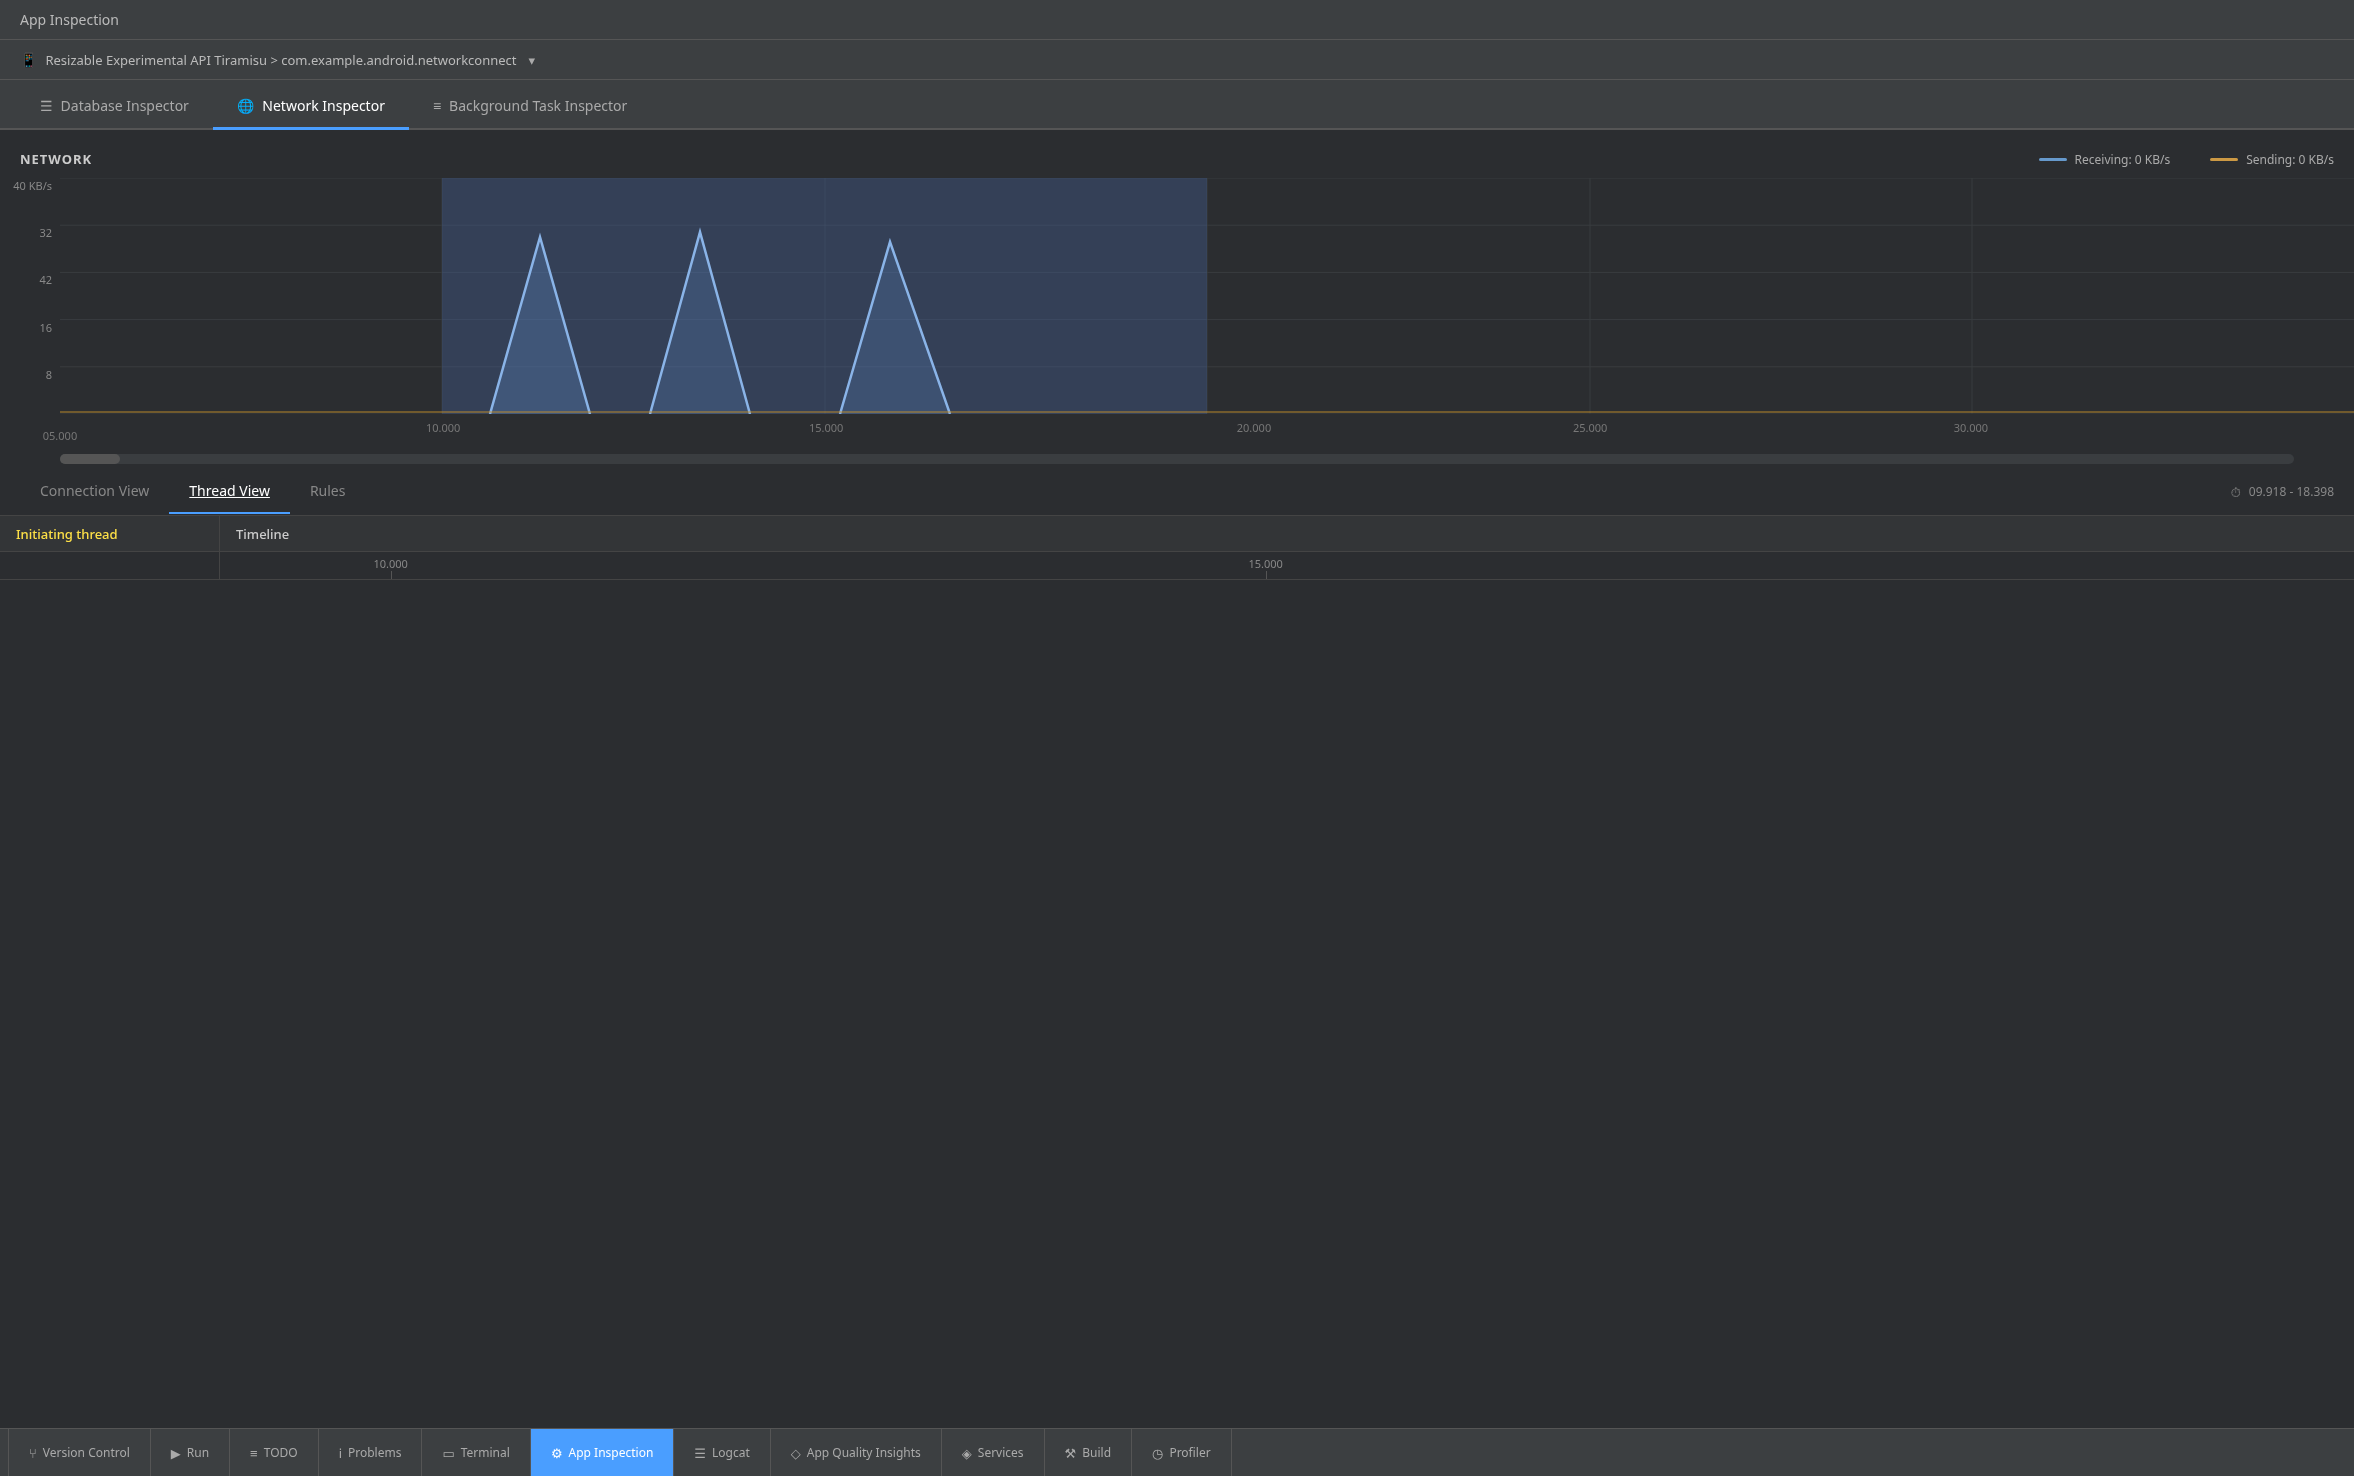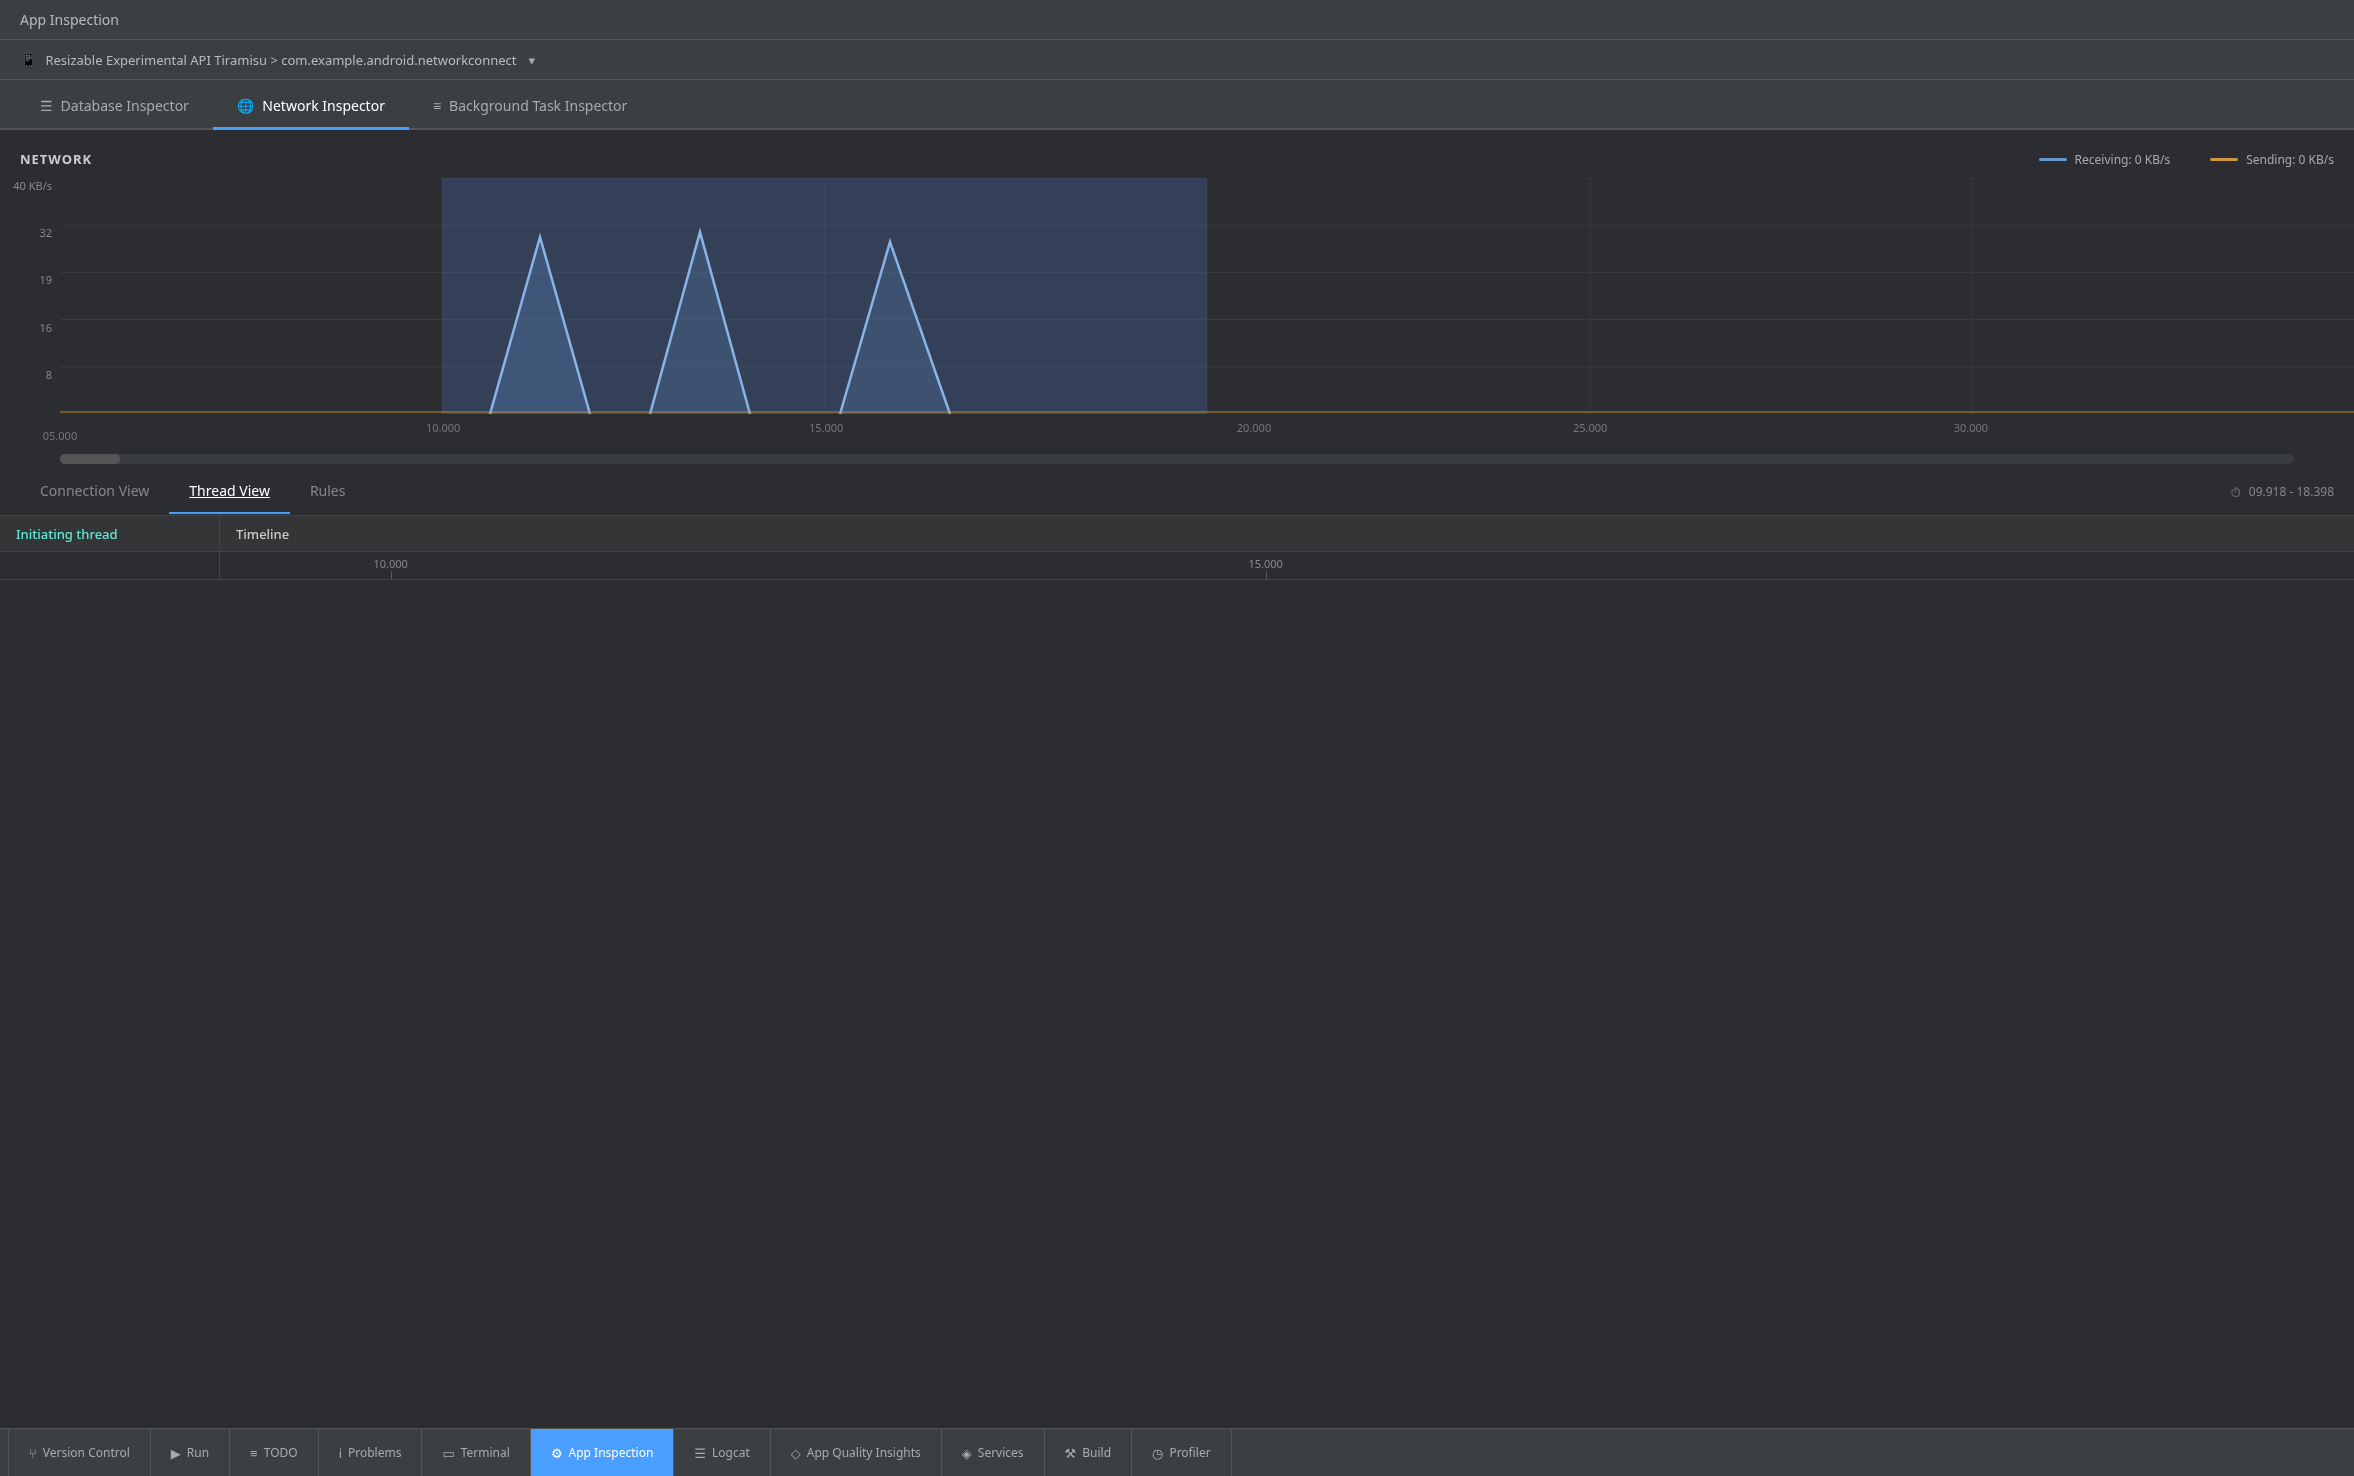--- a/index.html
+++ b/index.html
@@ -245,21 +245,21 @@
       background: #333537;
       border-bottom: 1px solid #444;
       height: 36px;
       align-items: center;
       flex-shrink: 0;
     }
     .thread-col-initiating {
       width: 220px;
       padding: 0 16px;
       font-size: 13px;
-      color: #5eead4;
+      color: #fde047;
       font-weight: 500;
       border-right: 1px solid #444;
       flex-shrink: 0;
       height: 100%;
       display: flex;
       align-items: center;
     }
     .thread-col-timeline {
       flex: 1;
       padding: 0 16px;
@@ -370,21 +370,21 @@
         <div class="legend-item">
           <div class="legend-line legend-sending"></div>
           <span>Sending: 0 KB/s</span>
         </div>
       </div>
     </div>
 
     <div class="y-axis">
       <span class="y-label">40 KB/s</span>
       <span class="y-label">32</span>
-      <span class="y-label">19</span>
+      <span class="y-label">42</span>
       <span class="y-label">16</span>
       <span class="y-label">8</span>
       <span class="y-label"></span>
     </div>
 
     <div class="chart-canvas-wrap">
       <svg class="chart-canvas" viewBox="0 0 2294 240" preserveAspectRatio="none">
 
         <rect x="0" y="0" width="2294" height="240" fill="#2b2d30"></rect>
 

